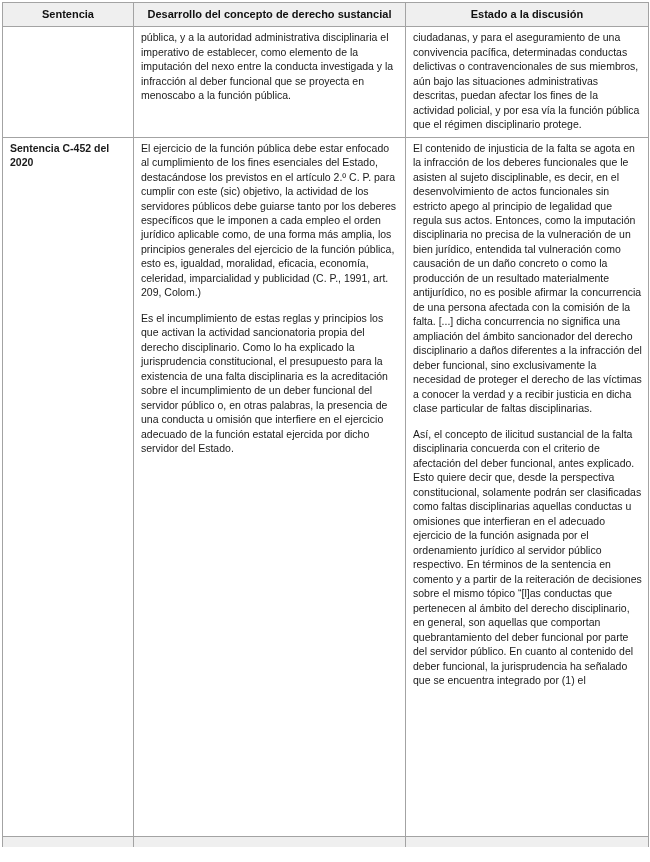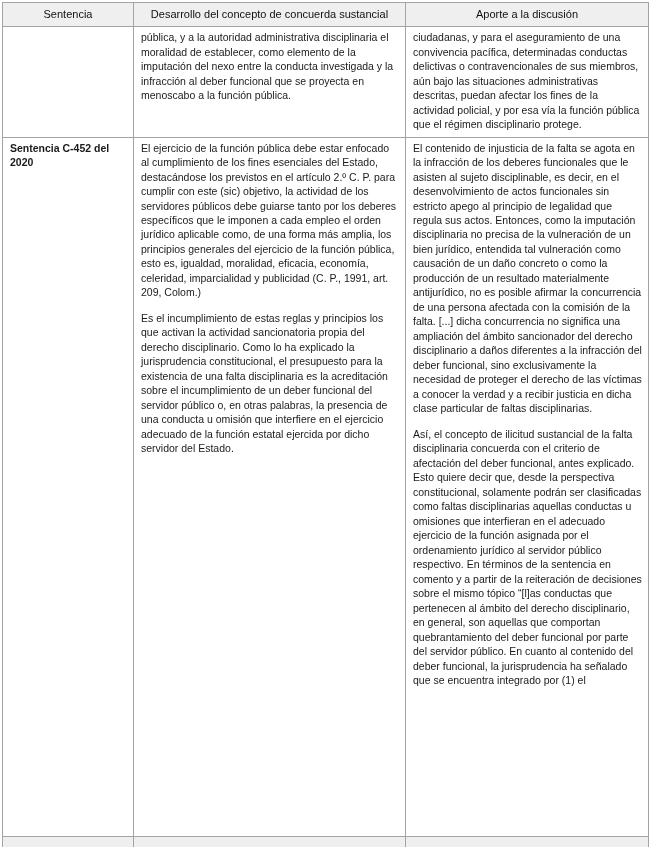--- a/index.html
+++ b/index.html
@@ -29,21 +29,21 @@
     padding: 3px 6px 5px 7px;
     font-size: 10.5px;
     line-height: 1.38;
     color: #1a1a1a;
     word-wrap: break-word;
     overflow: hidden;
   }
   table.doc-table th {
     background: #efefef;
     text-align: center;
-    font-weight: normal;
+    font-weight: bold;
     font-size: 11px;
     padding: 4px 4px;
     color: #111111;
   }
   td p {
     margin: 0 0 11px 0;
   }
   td p:last-child {
     margin-bottom: 0;
   }
@@ -66,29 +66,29 @@
 <div class="page">
   <table class="doc-table">
     <colgroup>
       <col style="width:131px">
       <col style="width:272px">
       <col style="width:243px">
     </colgroup>
     <thead>
       <tr>
         <th>Sentencia</th>
-        <th>Desarrollo del concepto de concuerda sustancial</th>
-        <th>Aporte a la discusión</th>
+        <th>Desarrollo del concepto de derecho sustancial</th>
+        <th>Estado a la discusión</th>
       </tr>
     </thead>
     <tbody>
       <tr>
         <td></td>
         <td>
-          <p>pública, y a la autoridad administrativa disciplinaria el moralidad de establecer, como elemento de la imputación del nexo entre la conducta investigada y la infracción al deber funcional que se proyecta en menoscabo a la función pública.</p>
+          <p>pública, y a la autoridad administrativa disciplinaria el imperativo de establecer, como elemento de la imputación del nexo entre la conducta investigada y la infracción al deber funcional que se proyecta en menoscabo a la función pública.</p>
         </td>
         <td>
           <p>ciudadanas, y para el aseguramiento de una convivencia pacífica, determinadas conductas delictivas o contravencionales de sus miembros, aún bajo las situaciones administrativas descritas, puedan afectar los fines de la actividad policial, y por esa vía la función pública que el régimen disciplinario protege.</p>
         </td>
       </tr>
       <tr class="row-tall">
         <td>
           <span class="cell-sentencia-value">Sentencia C-452 del 2020</span>
         </td>
         <td>

